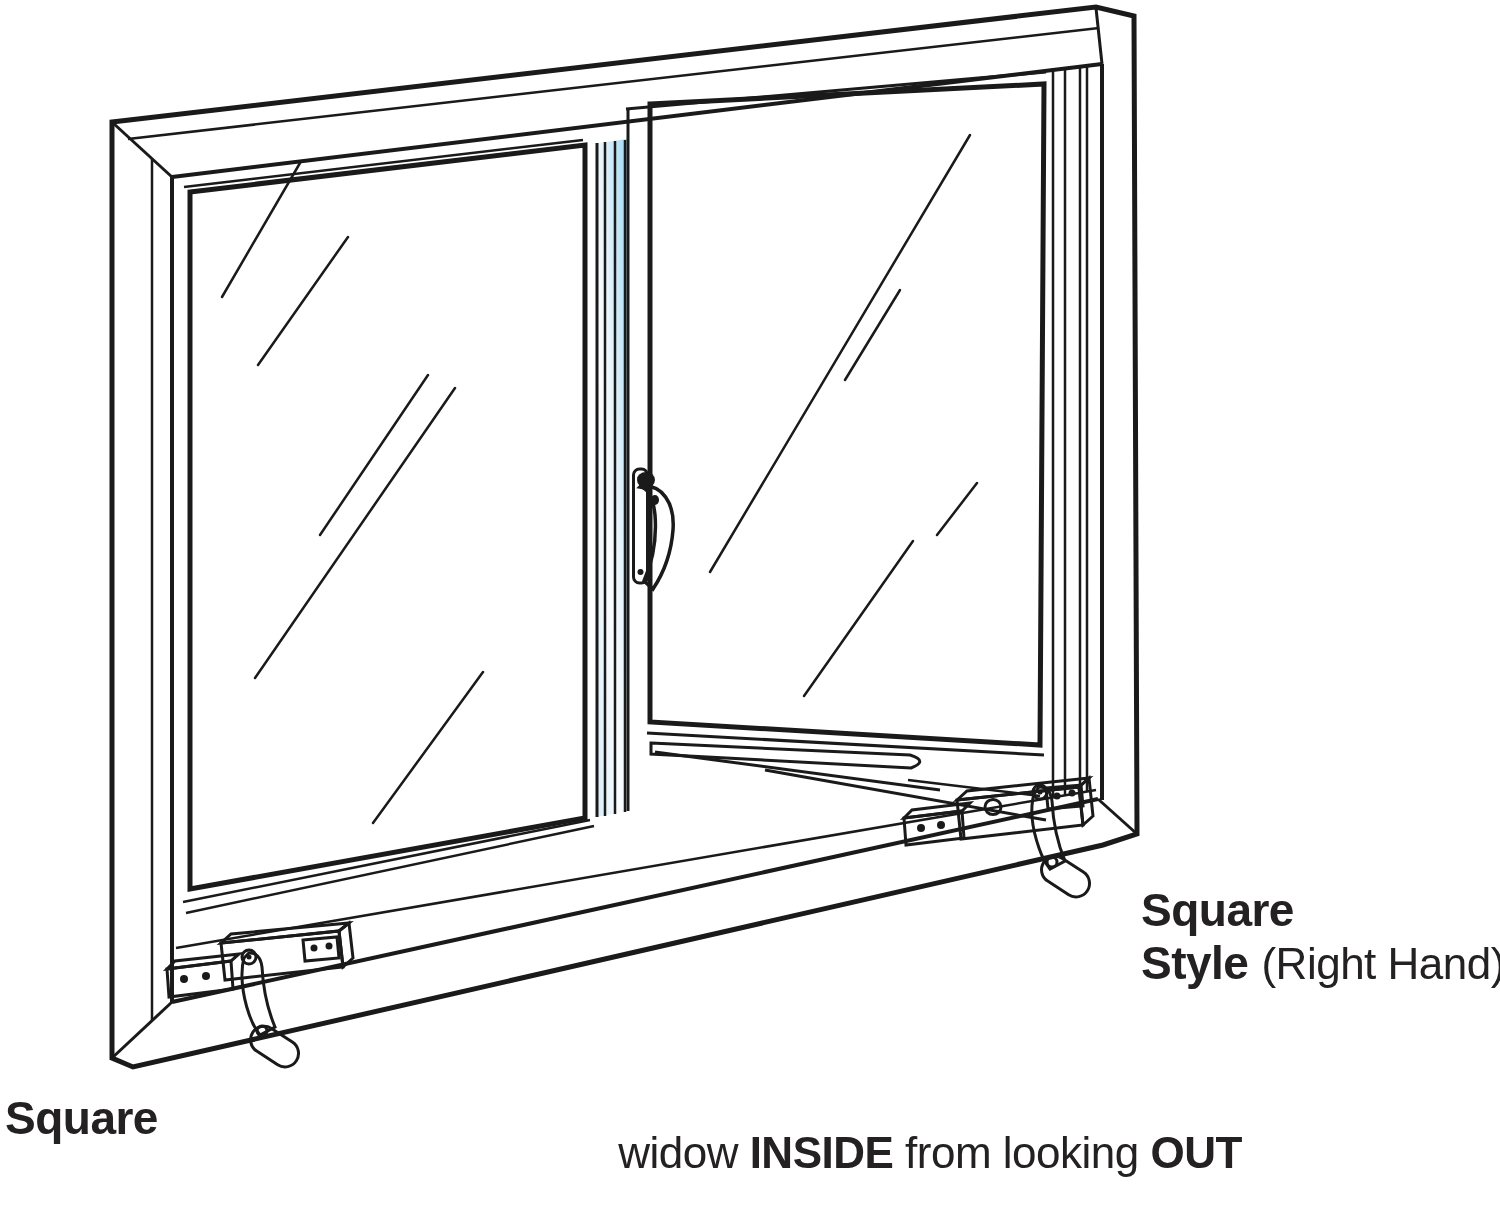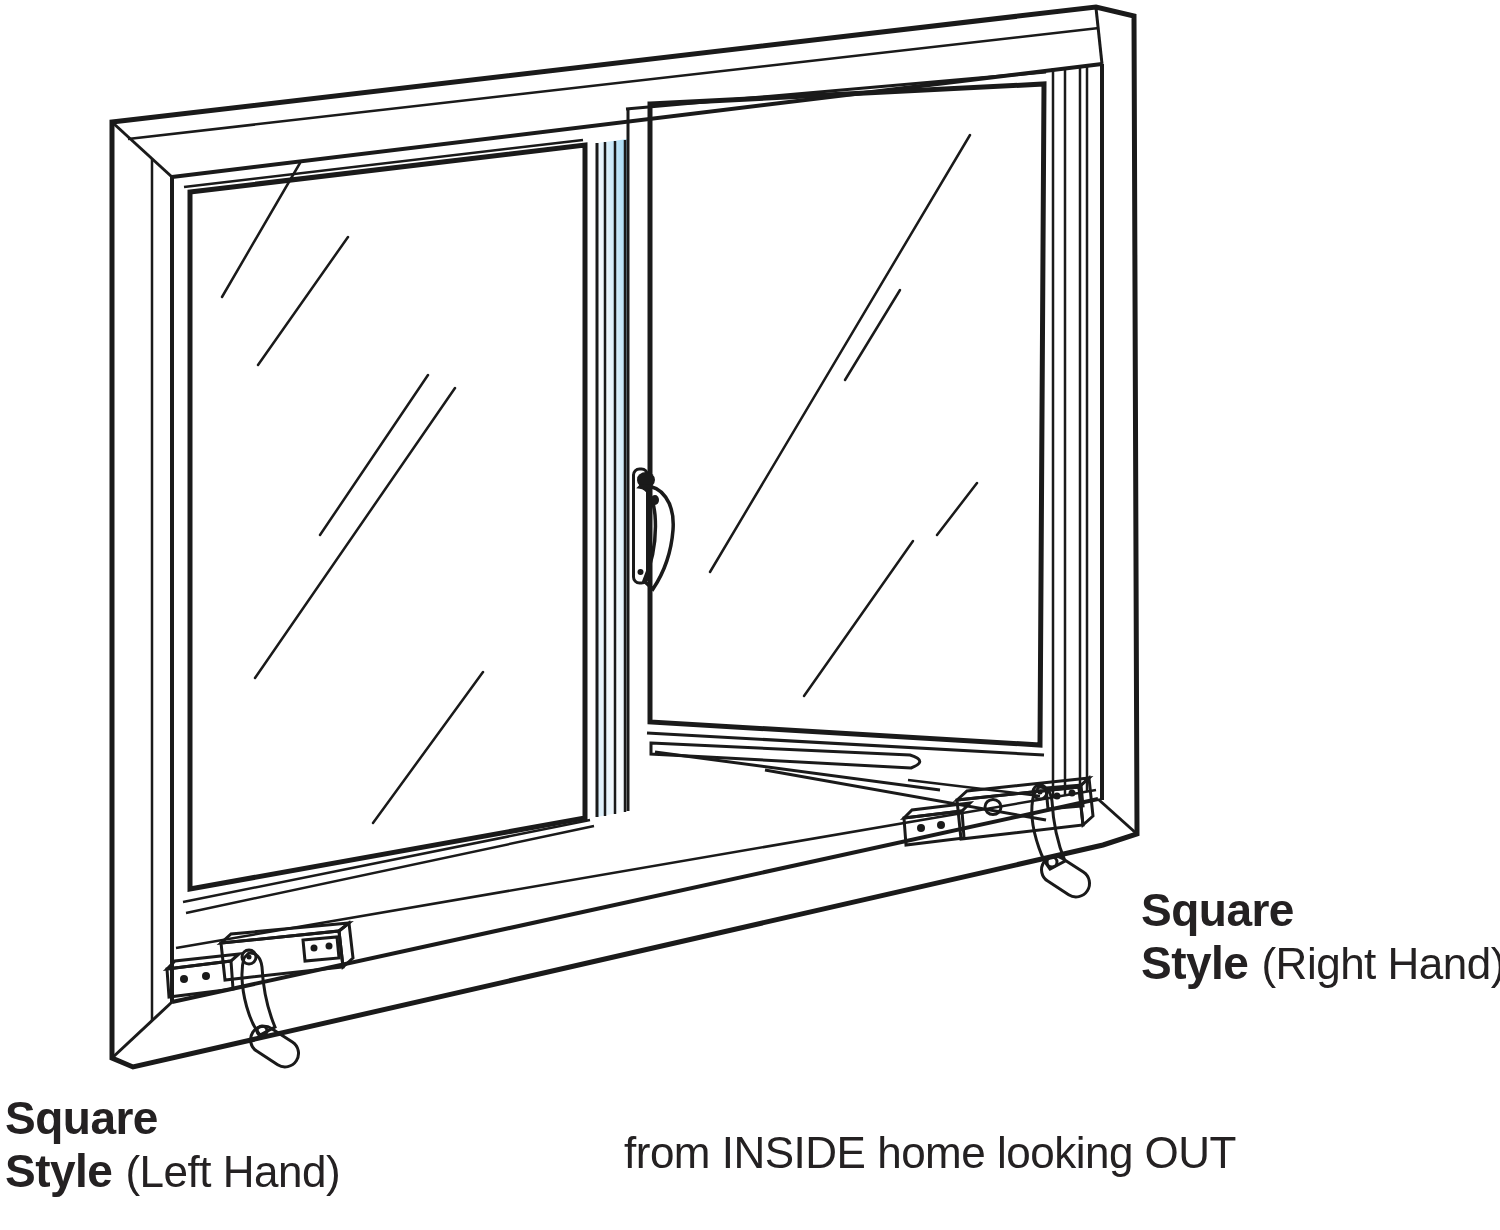--- a/index.html
+++ b/index.html
@@ -11,21 +11,21 @@
   .med{stroke-width:4;}
   .thin{stroke-width:3;}
   .fine{stroke-width:2.5;}
   .white{fill:#ffffff;}
   .refl{stroke:#1a1a1a;stroke-width:2.5;stroke-linecap:round;fill:none;}
   .dark{fill:#1a1a1a;stroke:none;}
   .label{position:absolute;font-weight:bold;font-size:46px;line-height:53px;letter-spacing:-0.5px;white-space:nowrap;}
   .label .hand{font-weight:normal;font-size:44px;margin-left:13px;}
   .caption{position:absolute;left:360px;top:1126px;width:1140px;text-align:center;
            font-size:44px;line-height:54px;letter-spacing:-0.5px;font-weight:normal;white-space:nowrap;}
-  .caption b{font-weight:normal;}
+  .caption b{font-weight:bold;}
 </style>
 </head>
 <body>
 
 <div class="stage">
 
 <svg width="1500" height="1230" viewBox="0 0 1500 1230">
   <defs>
     <linearGradient id="glassGrad" x1="0" y1="1" x2="1" y2="0">
       <stop offset="0" stop-color="#d7edfa"></stop>
@@ -139,25 +139,24 @@
     <circle class="st thin" fill="inherit" cx="1040" cy="792" r="7"></circle>
     <path class="st thin" fill="inherit" d="M1034,794 C1030,808 1032,828 1039,848 C1042,857 1046,864 1050,869 L1065,861 C1057,842 1053,820 1052,801 C1051,792 1046,786 1039,787 Z"></path>
     <circle class="st thin" fill="inherit" cx="1052" cy="862" r="5"></circle>
     <rect class="st thin" fill="inherit" x="1044" y="849" width="52" height="27" rx="13.5" transform="rotate(33 1044 862)"></rect>
     <circle class="dark" cx="1040" cy="792" r="2.5"></circle>
   </g>
 </svg>
 
 <div class="label" style="left: 5px; top: 1092px; color: rgb(36, 33, 34);">
   <div>Square</div>
-  <div><b>Style</b><span class="hand">(Left Hand)</span></div>
 </div>
 
 <div class="label" style="left: 1141px; top: 884px; color: rgb(36, 33, 34);">
   <div>Square</div>
   <div><b>Style</b><span class="hand">(Right Hand)</span></div>
 </div>
 
 <div class="caption" style="color: rgb(36, 33, 34);">
-  <div><span>from </span><b>INSIDE</b><span> home looking </span><b>OUT</b></div>
+  <div><span>widow </span><b>INSIDE</b><span> from looking </span><b>OUT</b></div>
 </div>
 
 </div>
 
 </body></html>

